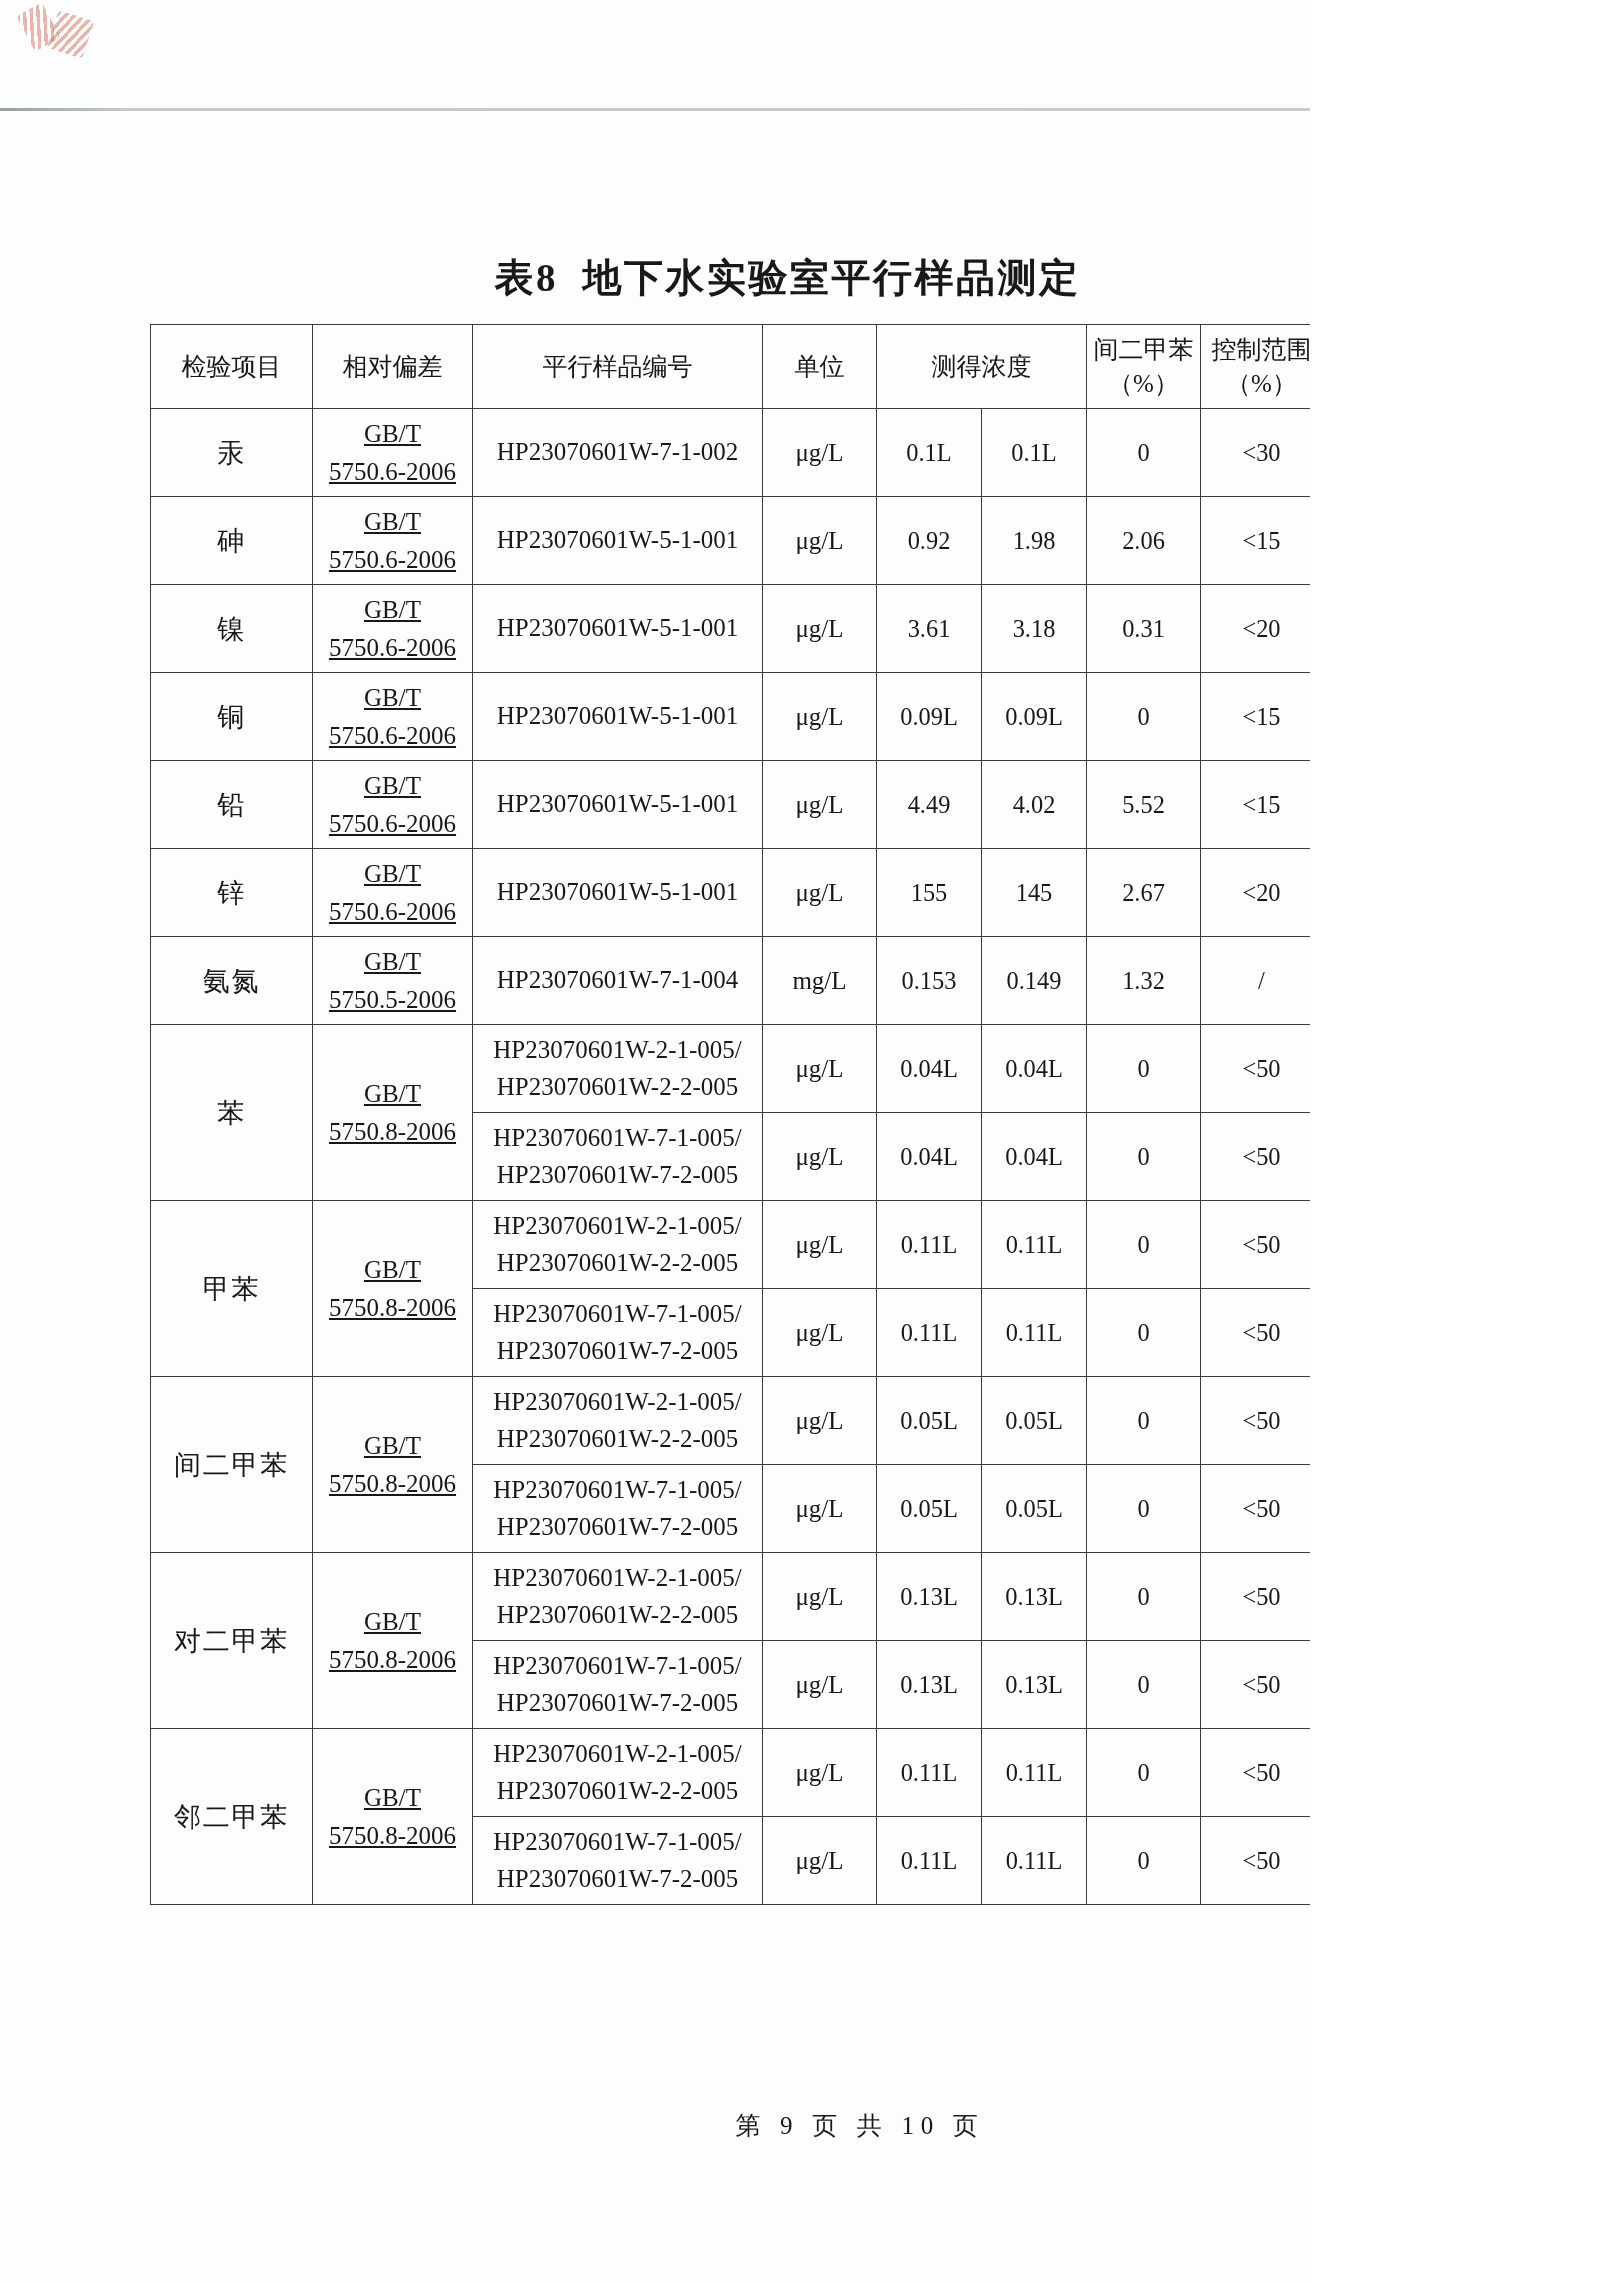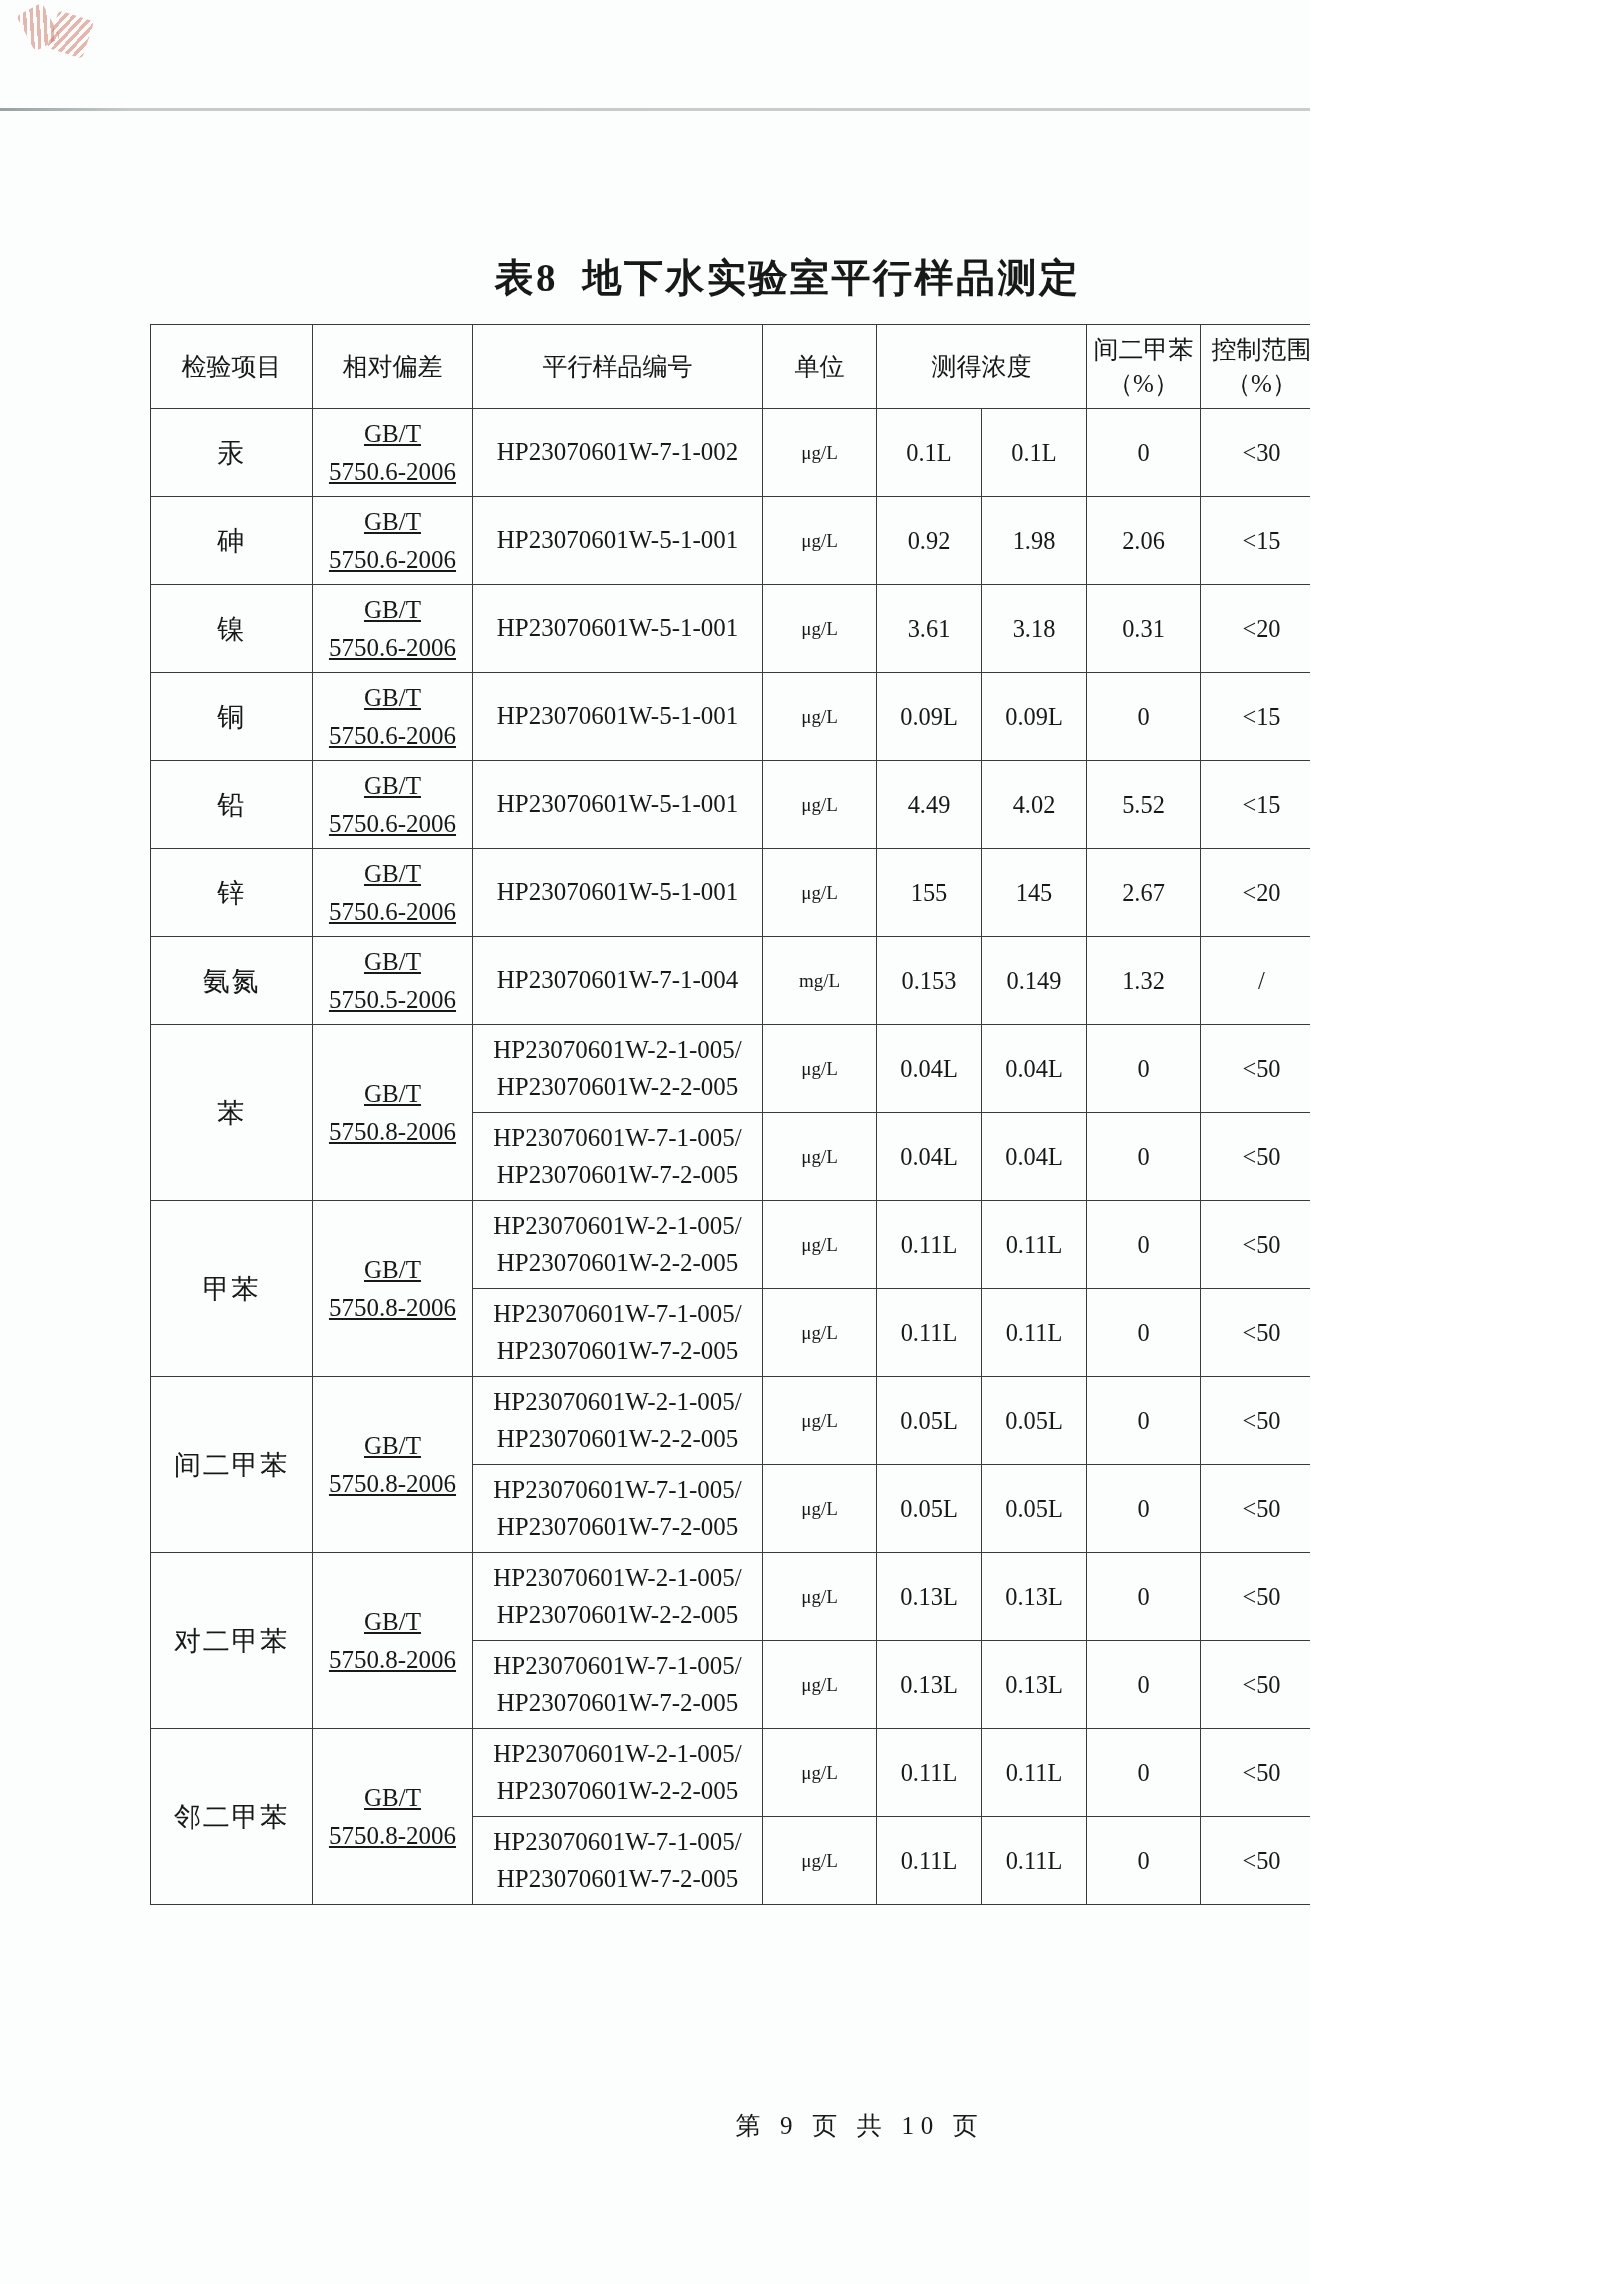--- a/index.html
+++ b/index.html
@@ -26,21 +26,21 @@
     border:1.7px solid #3a3a3a; padding:0 3.4px;
     text-align:center; vertical-align:middle; font-weight:normal;
     overflow:hidden;
   }
   .report thead tr { height:84px; }
   .report thead th { font-size:25px; line-height:1.35; }
   .report tbody tr { height:88px; }
   .c-item   { font-size:27px; letter-spacing:1.7px; }
   .c-method { font-size:25px; line-height:1.5;text-decoration:underline; }
   .c-sample { font-size:25px; line-height:1.45; }
-  .c-unit   { font-size:19px; }
+  .c-unit   { font-size:25px; }
   .c-num    { font-size:24.4px; }
   .c-qual   { font-size:25px; letter-spacing:1.7px; }
   .footer {
     position:absolute; left:8px; top:2109px; width:1616px;
     text-align:center; font-size:25px; letter-spacing:6.7px;margin-left:44px;
   }
   
   .sf, .cm {
     position:absolute; border-radius:4.2px;
     background:repeating-linear-gradient(115deg,#d0705e 0 3.4px, rgba(208,112,94,0) 3.4px 6.7px);

